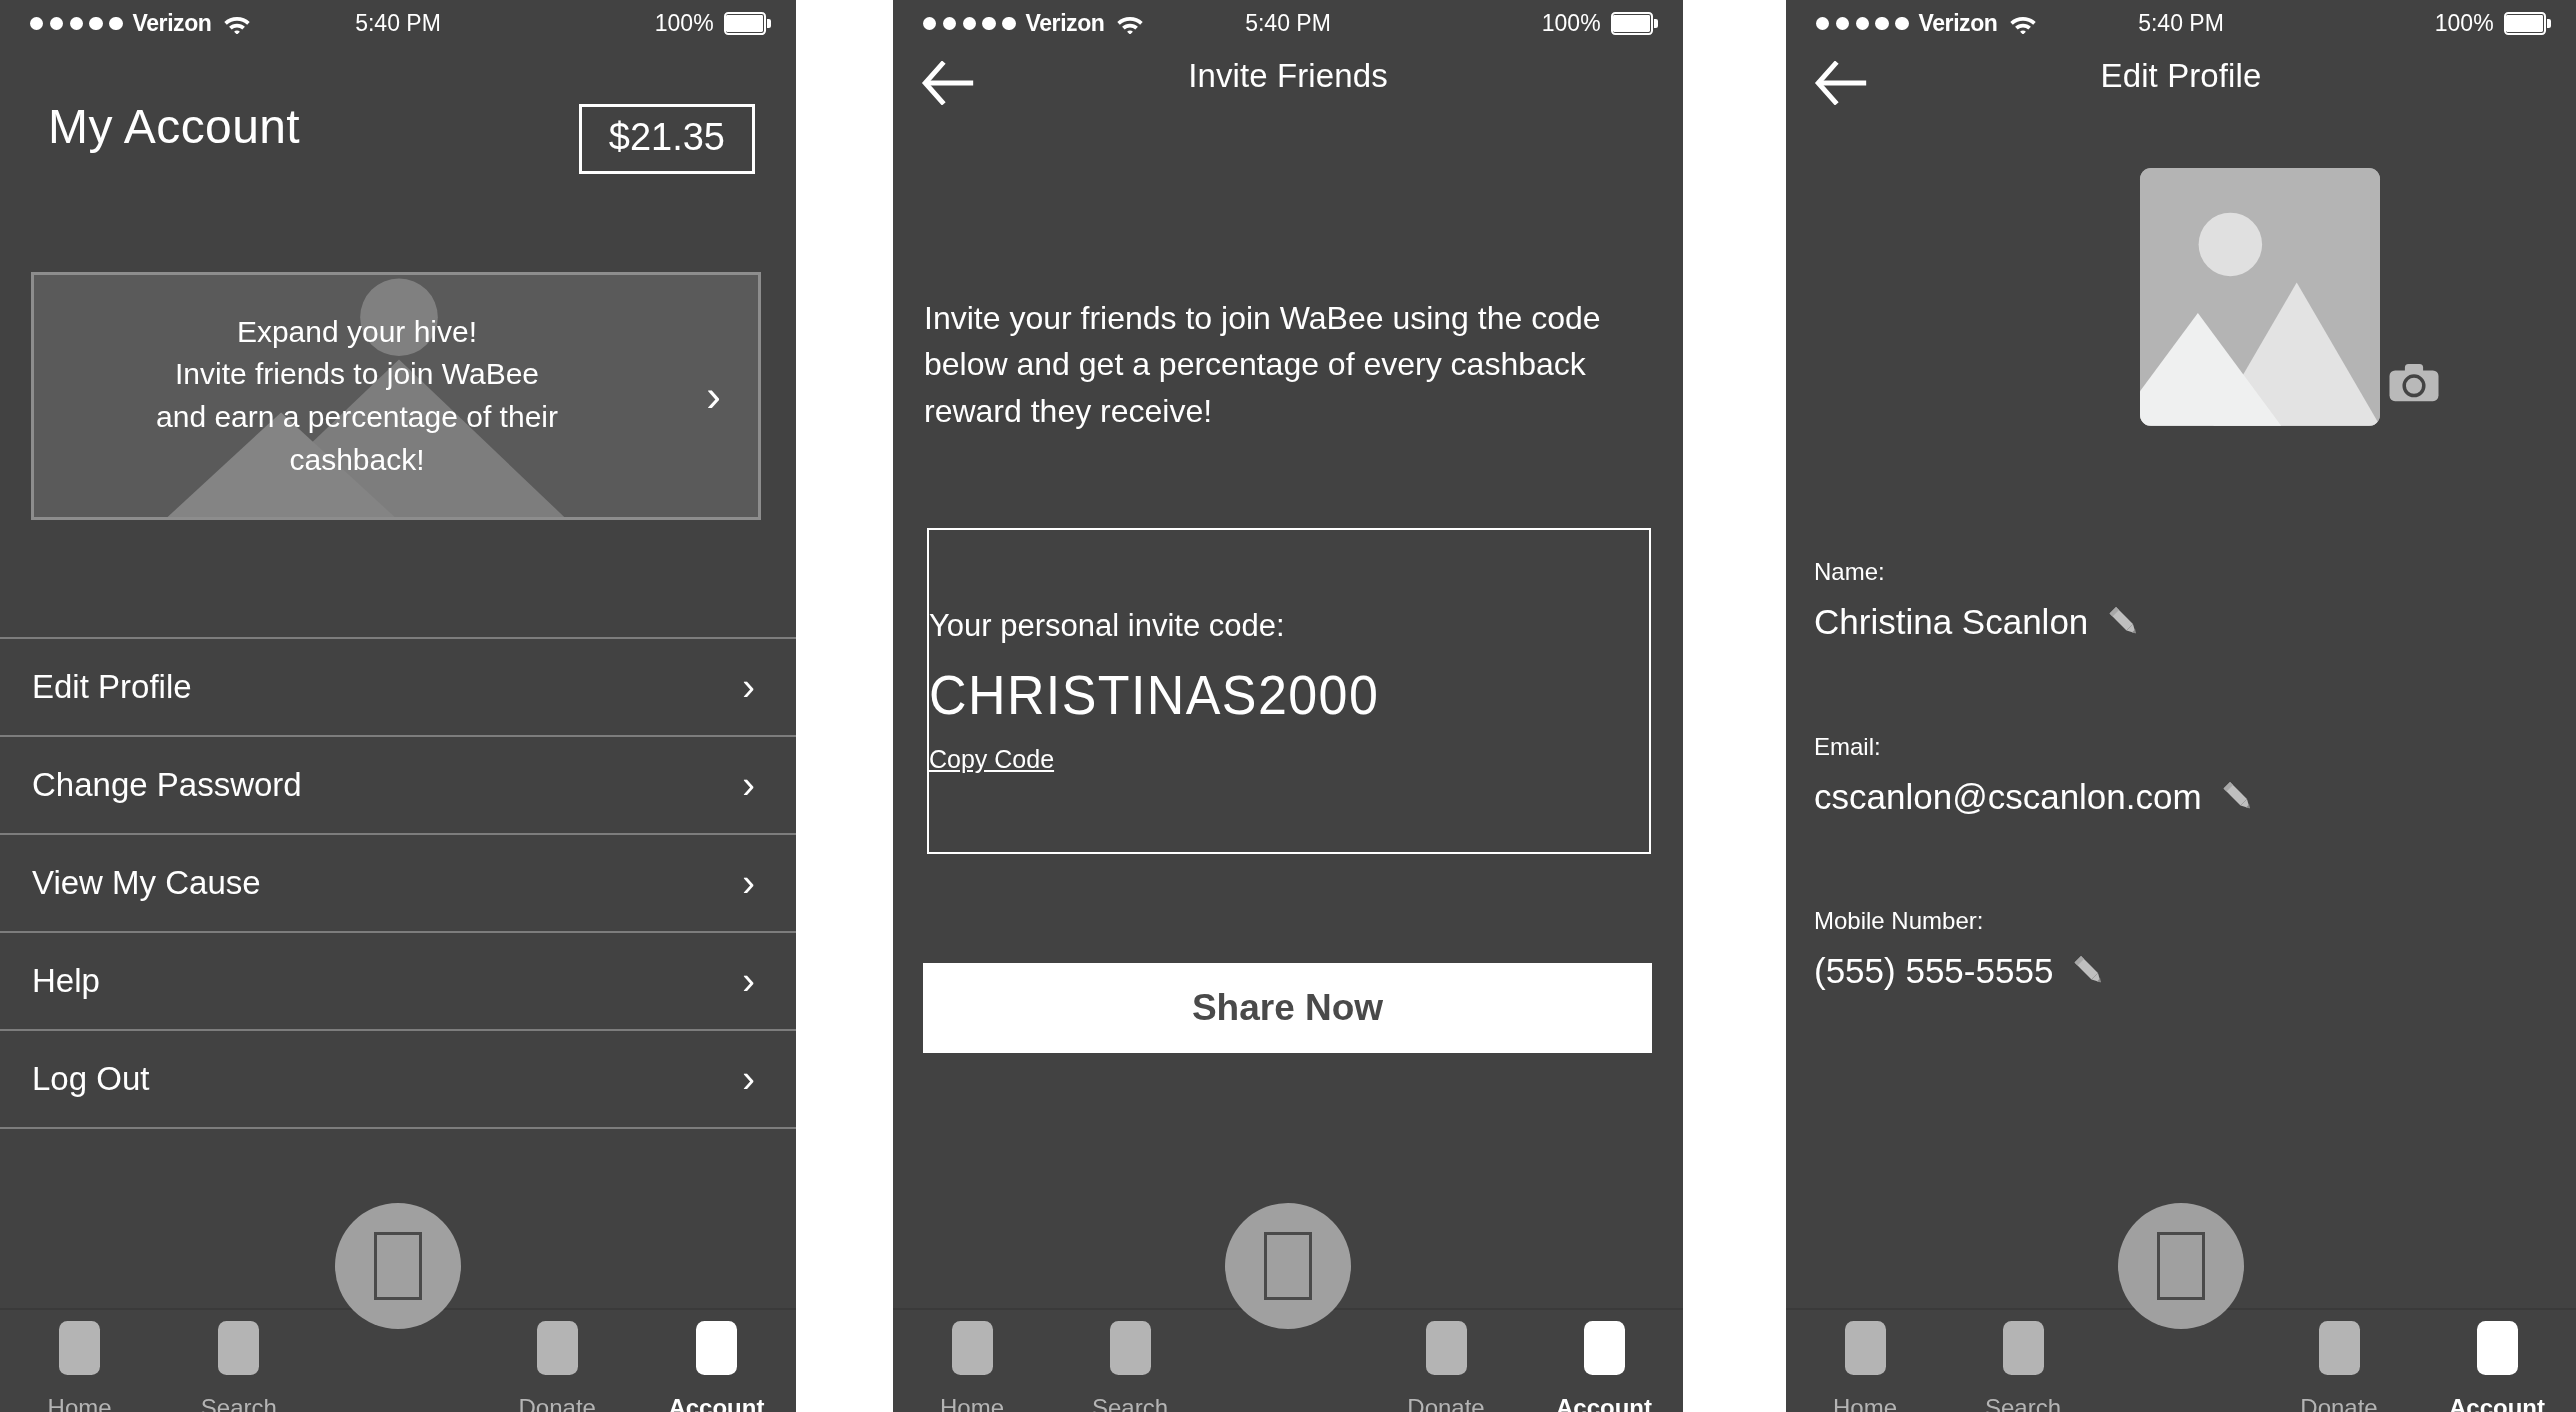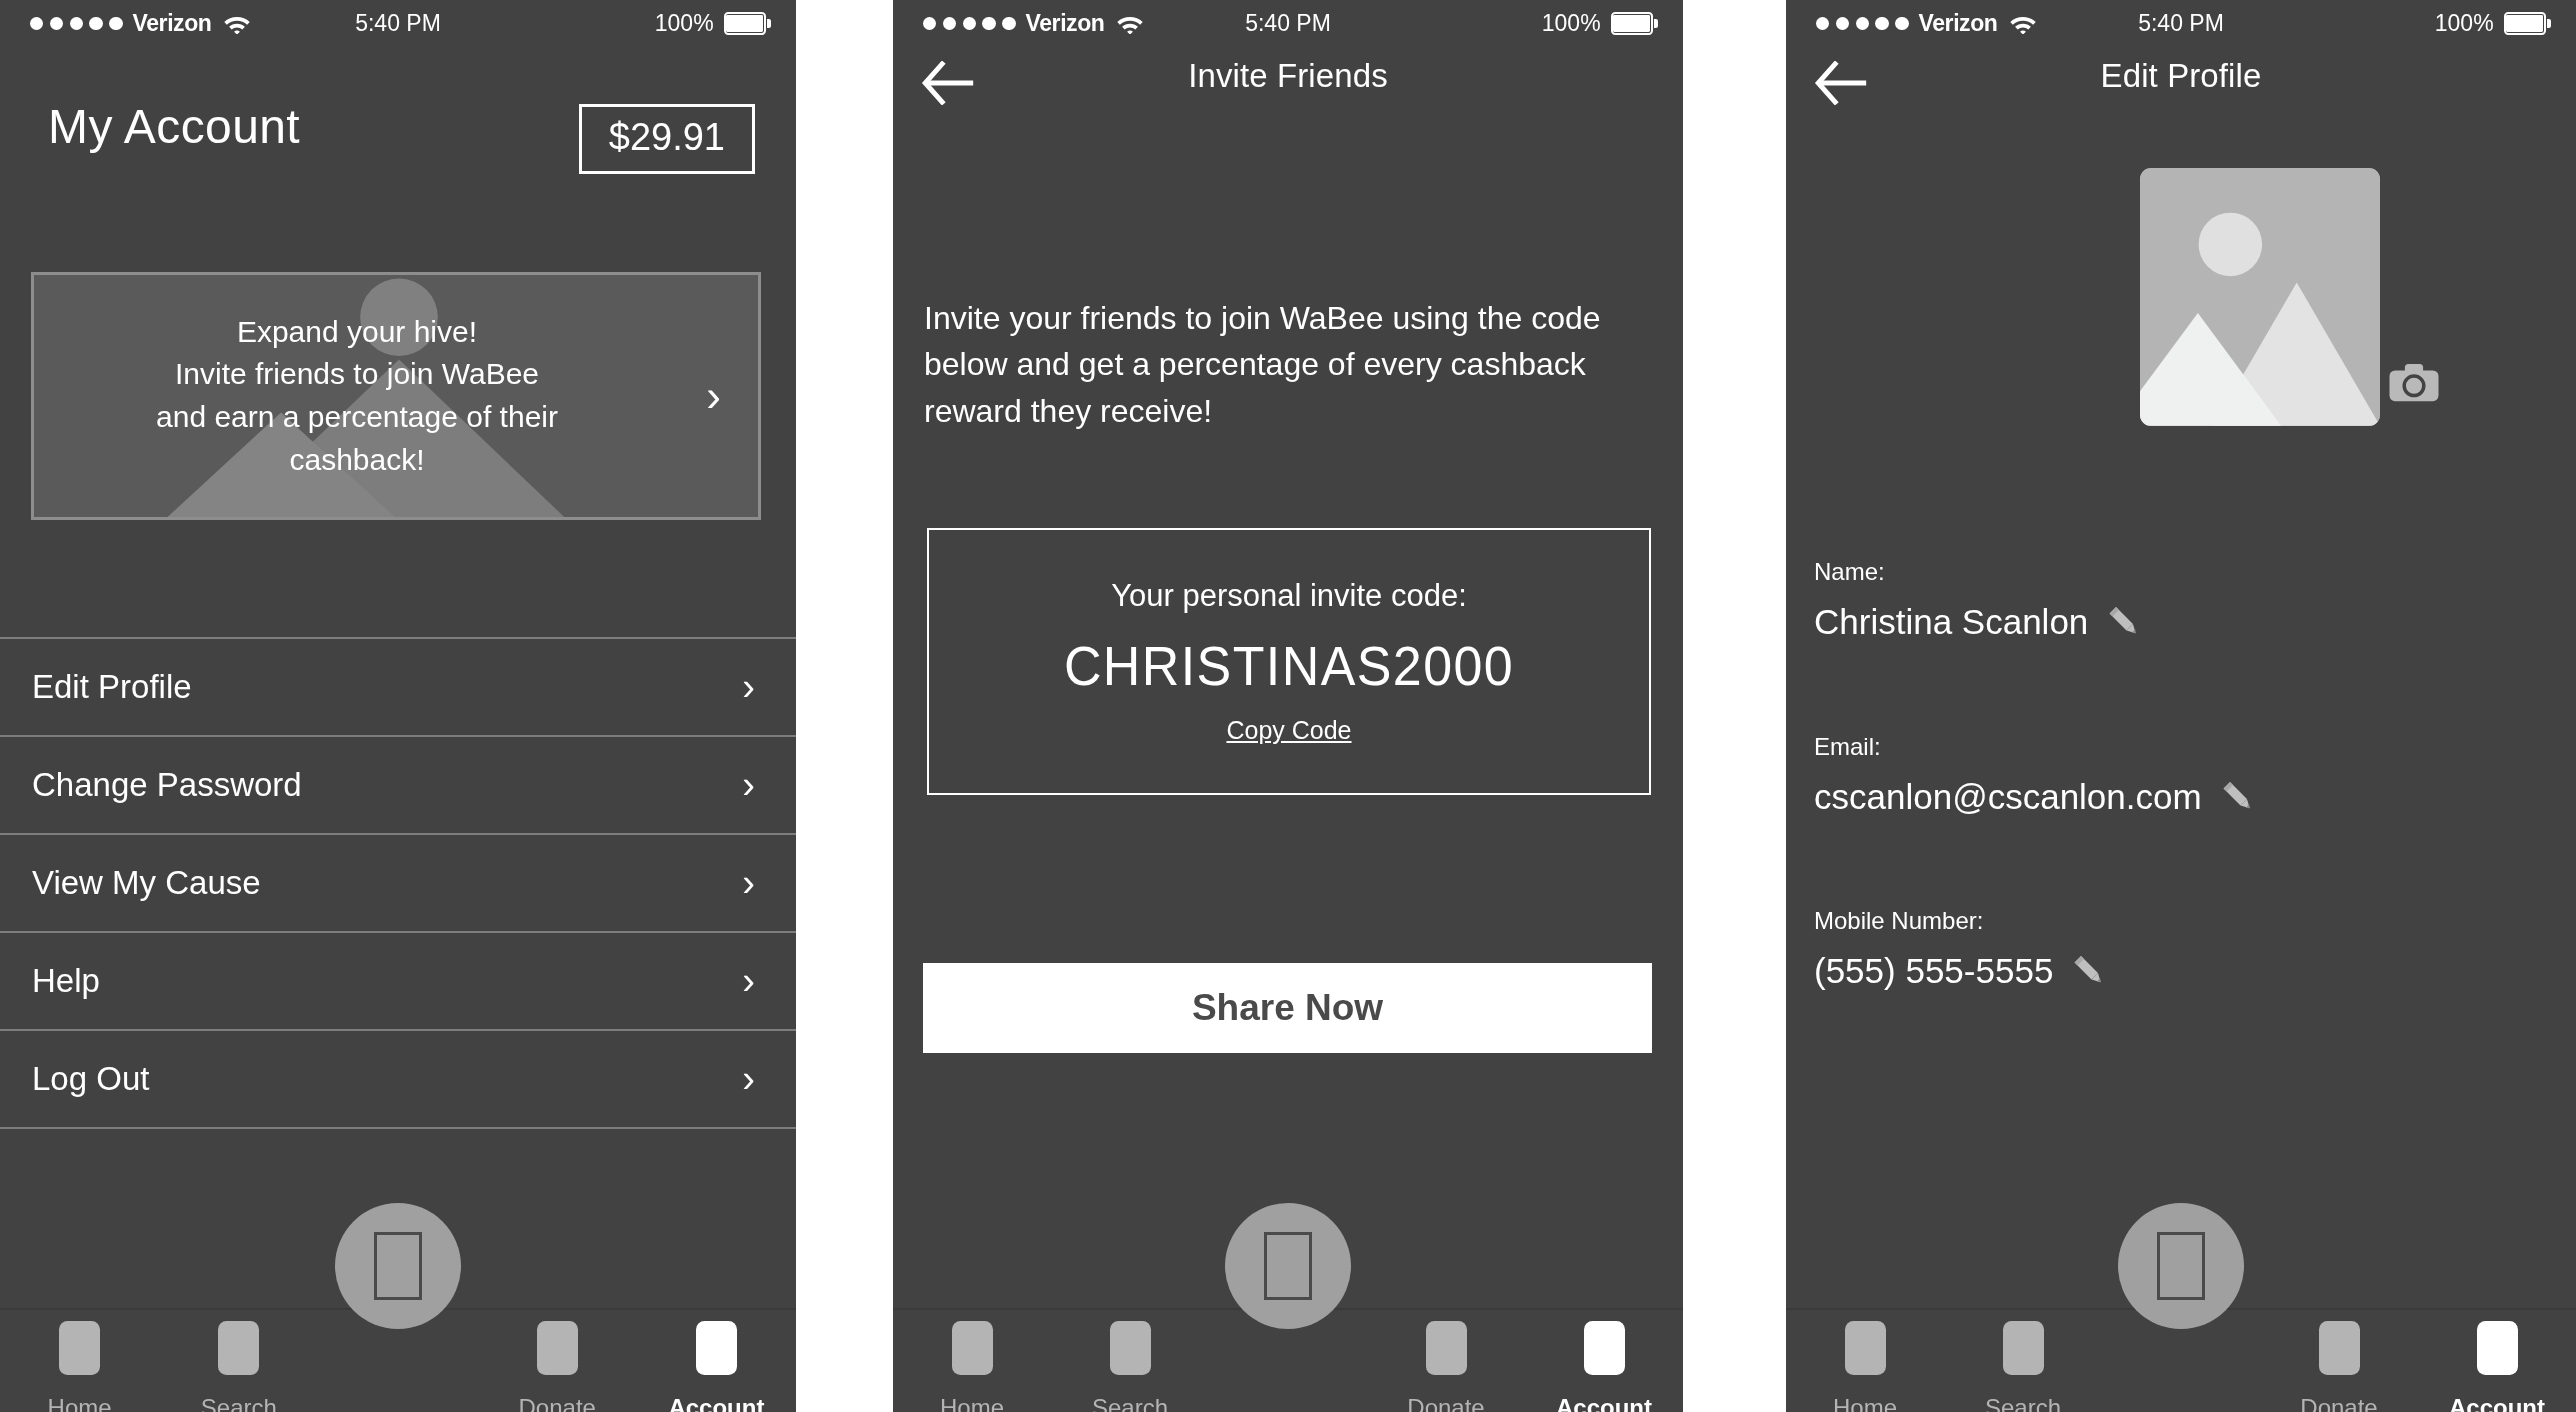--- a/index.html
+++ b/index.html
@@ -101,23 +101,23 @@
     position:absolute;right:41px;top:50%;transform:translateY(-50%);
     color:#fff;font-size:38px;font-weight:200;line-height:1;
   }
 
   
   .invite-para{
     position:absolute;left:31px;right:30px;top:295px;
     color:#fff;font-size:32px;font-weight:300;line-height:1.45;
   }
   .code-box{
-    position:absolute;left:34px;right:32px;top:528px;height:267px;
+    position:absolute;left:34px;right:32px;top:528px;height:326px;
     border:2.8px solid #ffffff;box-sizing:border-box;
-    display:flex;flex-direction:column;align-items:center;justify-content:center;
+    display:flex;flex-direction:column;justify-content:center;
   }
   .code-caption{color:#fff;font-size:31px;font-weight:300;margin-bottom:10px;}
   .code-value{
     color:#fff;font-size:52px;font-weight:100;letter-spacing:1.4px;
     font-family:"Liberation Sans", sans-serif;
     transform:scaleY(1.08);
     margin:11.3px 0 20px 0;
   }
   .copy-code{
     color:#fff;font-size:25px;font-weight:300;text-decoration:underline;cursor:pointer;
@@ -197,21 +197,21 @@
         <span class="batt-pct">100%</span>
         <span class="battery">
           <i class="shell"></i>
             <i class="fill"></i>
             <i class="cap"></i>
         </span>
       </div>
     </div>
 
     <div class="acct-title">My Account</div>
-    <div class="balance-box">$29.91</div>
+    <div class="balance-box">$21.35</div>
 
     <div class="promo-card">
       <div class="promo-art">
         <svg width="730" height="248" viewBox="0 0 1034 352" preserveAspectRatio="none">
           <circle cx="517" cy="60" r="55" fill="#d8d8d8"></circle>
           <polygon points="517,120 760,352 274,352" fill="#cfcfcf"></polygon>
           <polygon points="350,195 520,352 180,352" fill="#e5e5e5"></polygon>
         </svg>
       </div>
       <div class="promo-text">Expand your hive!

